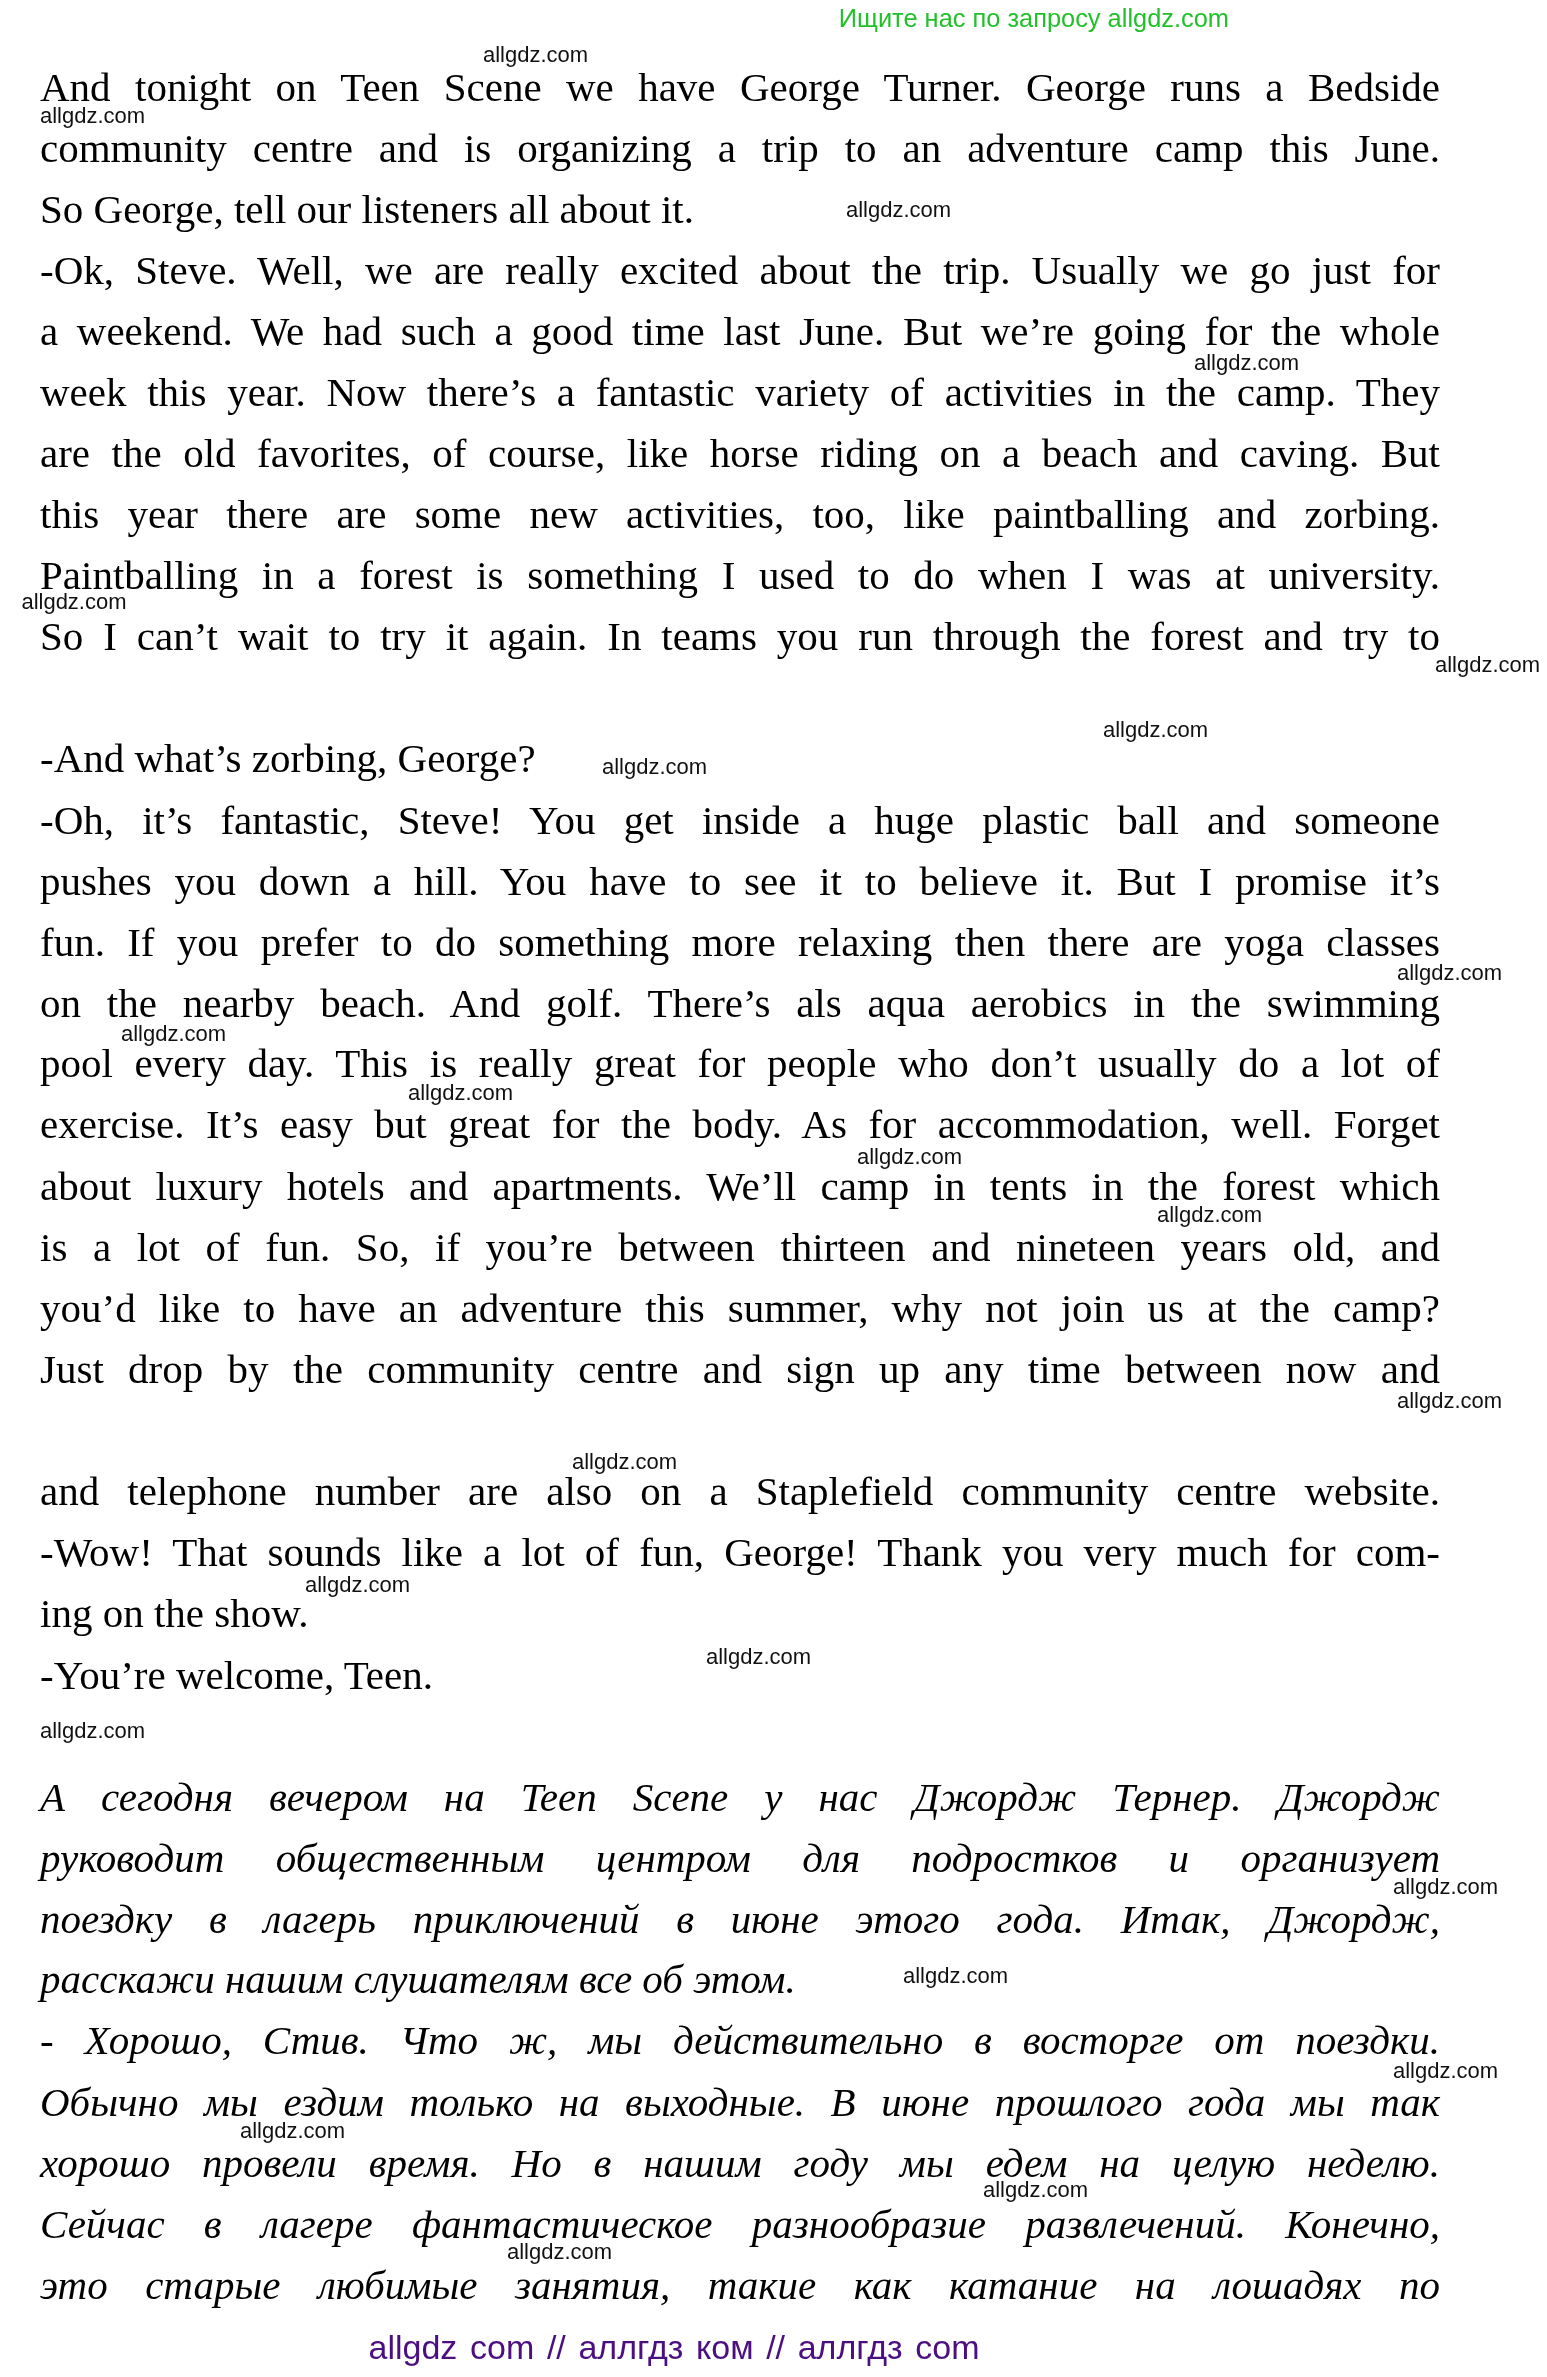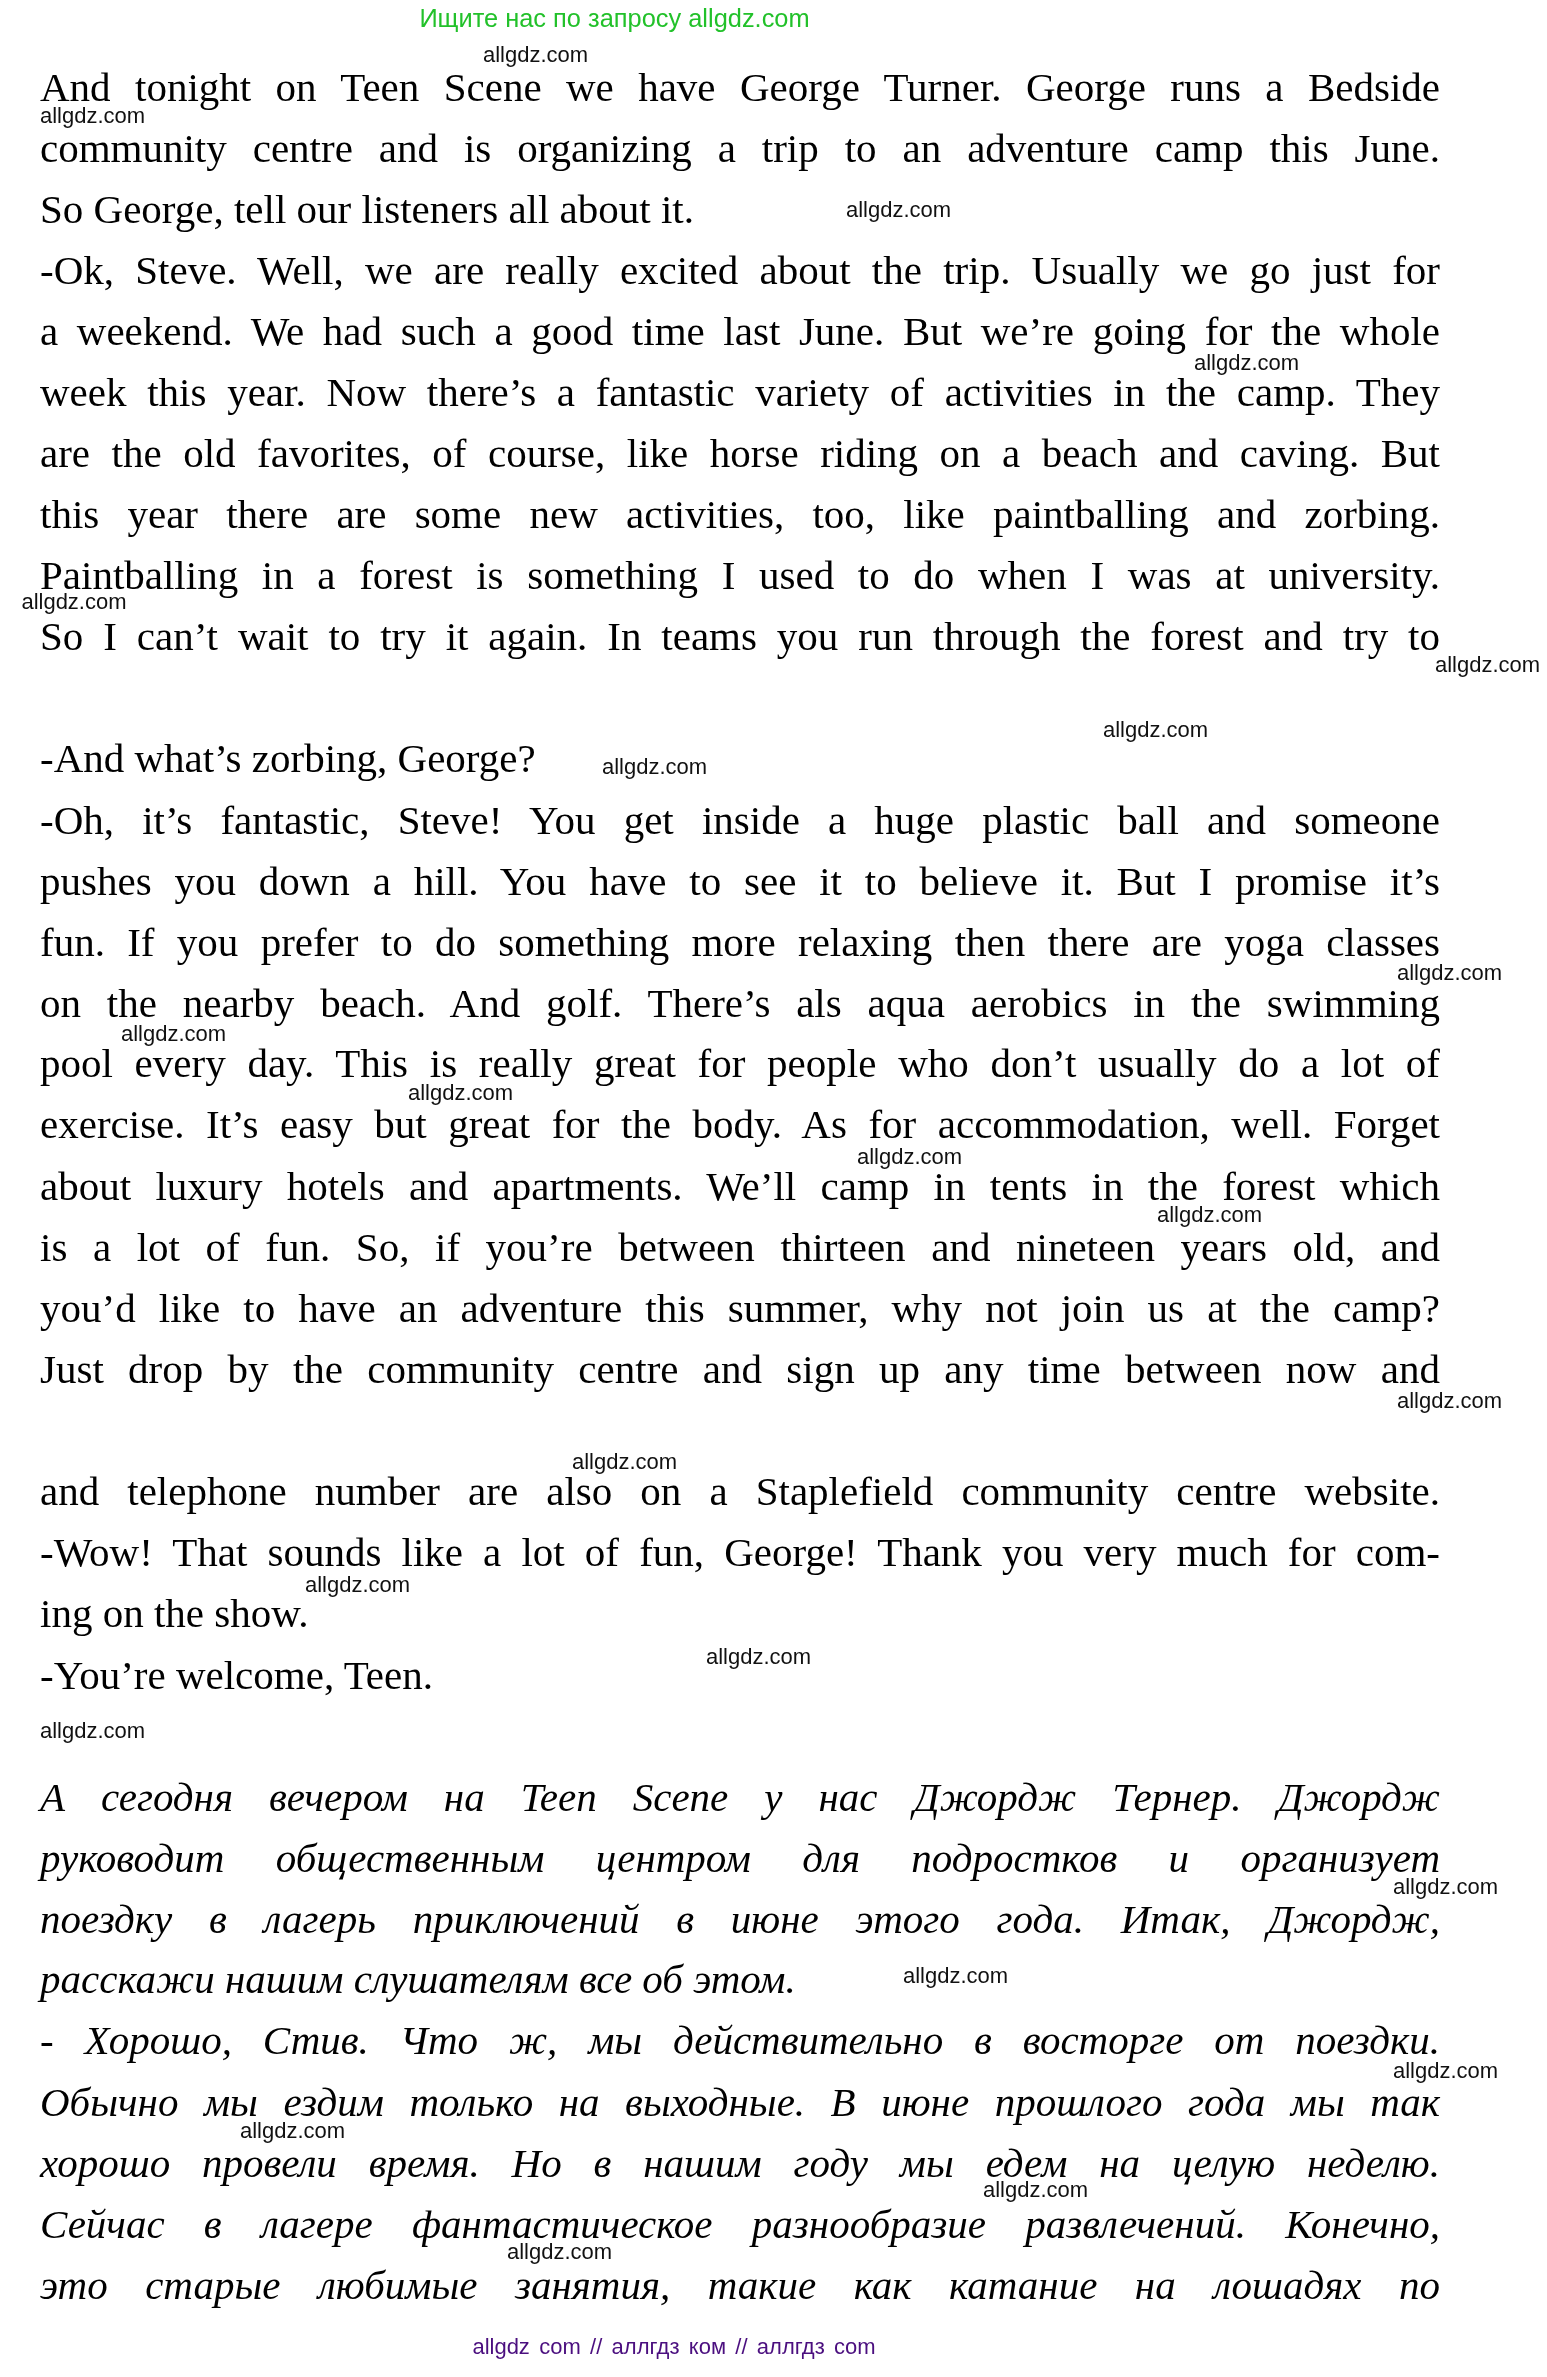--- a/index.html
+++ b/index.html
@@ -11,34 +11,34 @@
     width: 1547px;
     height: 2377px;
     position: relative;
     overflow: hidden;
   }
   .header {
     position: absolute;
     top: 1.6px;
     left: 0;
     width: 1229px;
-    text-align: center;
+    text-align: right;
     font-family: "Liberation Sans", "DejaVu Sans", sans-serif;
     font-size: 25.4px;
     line-height: 32px;
     color: #22c12a;
   }
   .footer {
     position: absolute;
     top: 2331px;
     left: 0;
     width: 1348px;
     text-align: center;
     font-family: "Liberation Sans", "DejaVu Sans", sans-serif;
-    font-size: 22px;
+    font-size: 34px;
     line-height: 32px;
     color: #4b0f7f;
     word-spacing: 3.2px;
   }
   .page {
     position: absolute;
     top: 0;
     left: 0;
     width: 1435px;
     height: 2377px;

